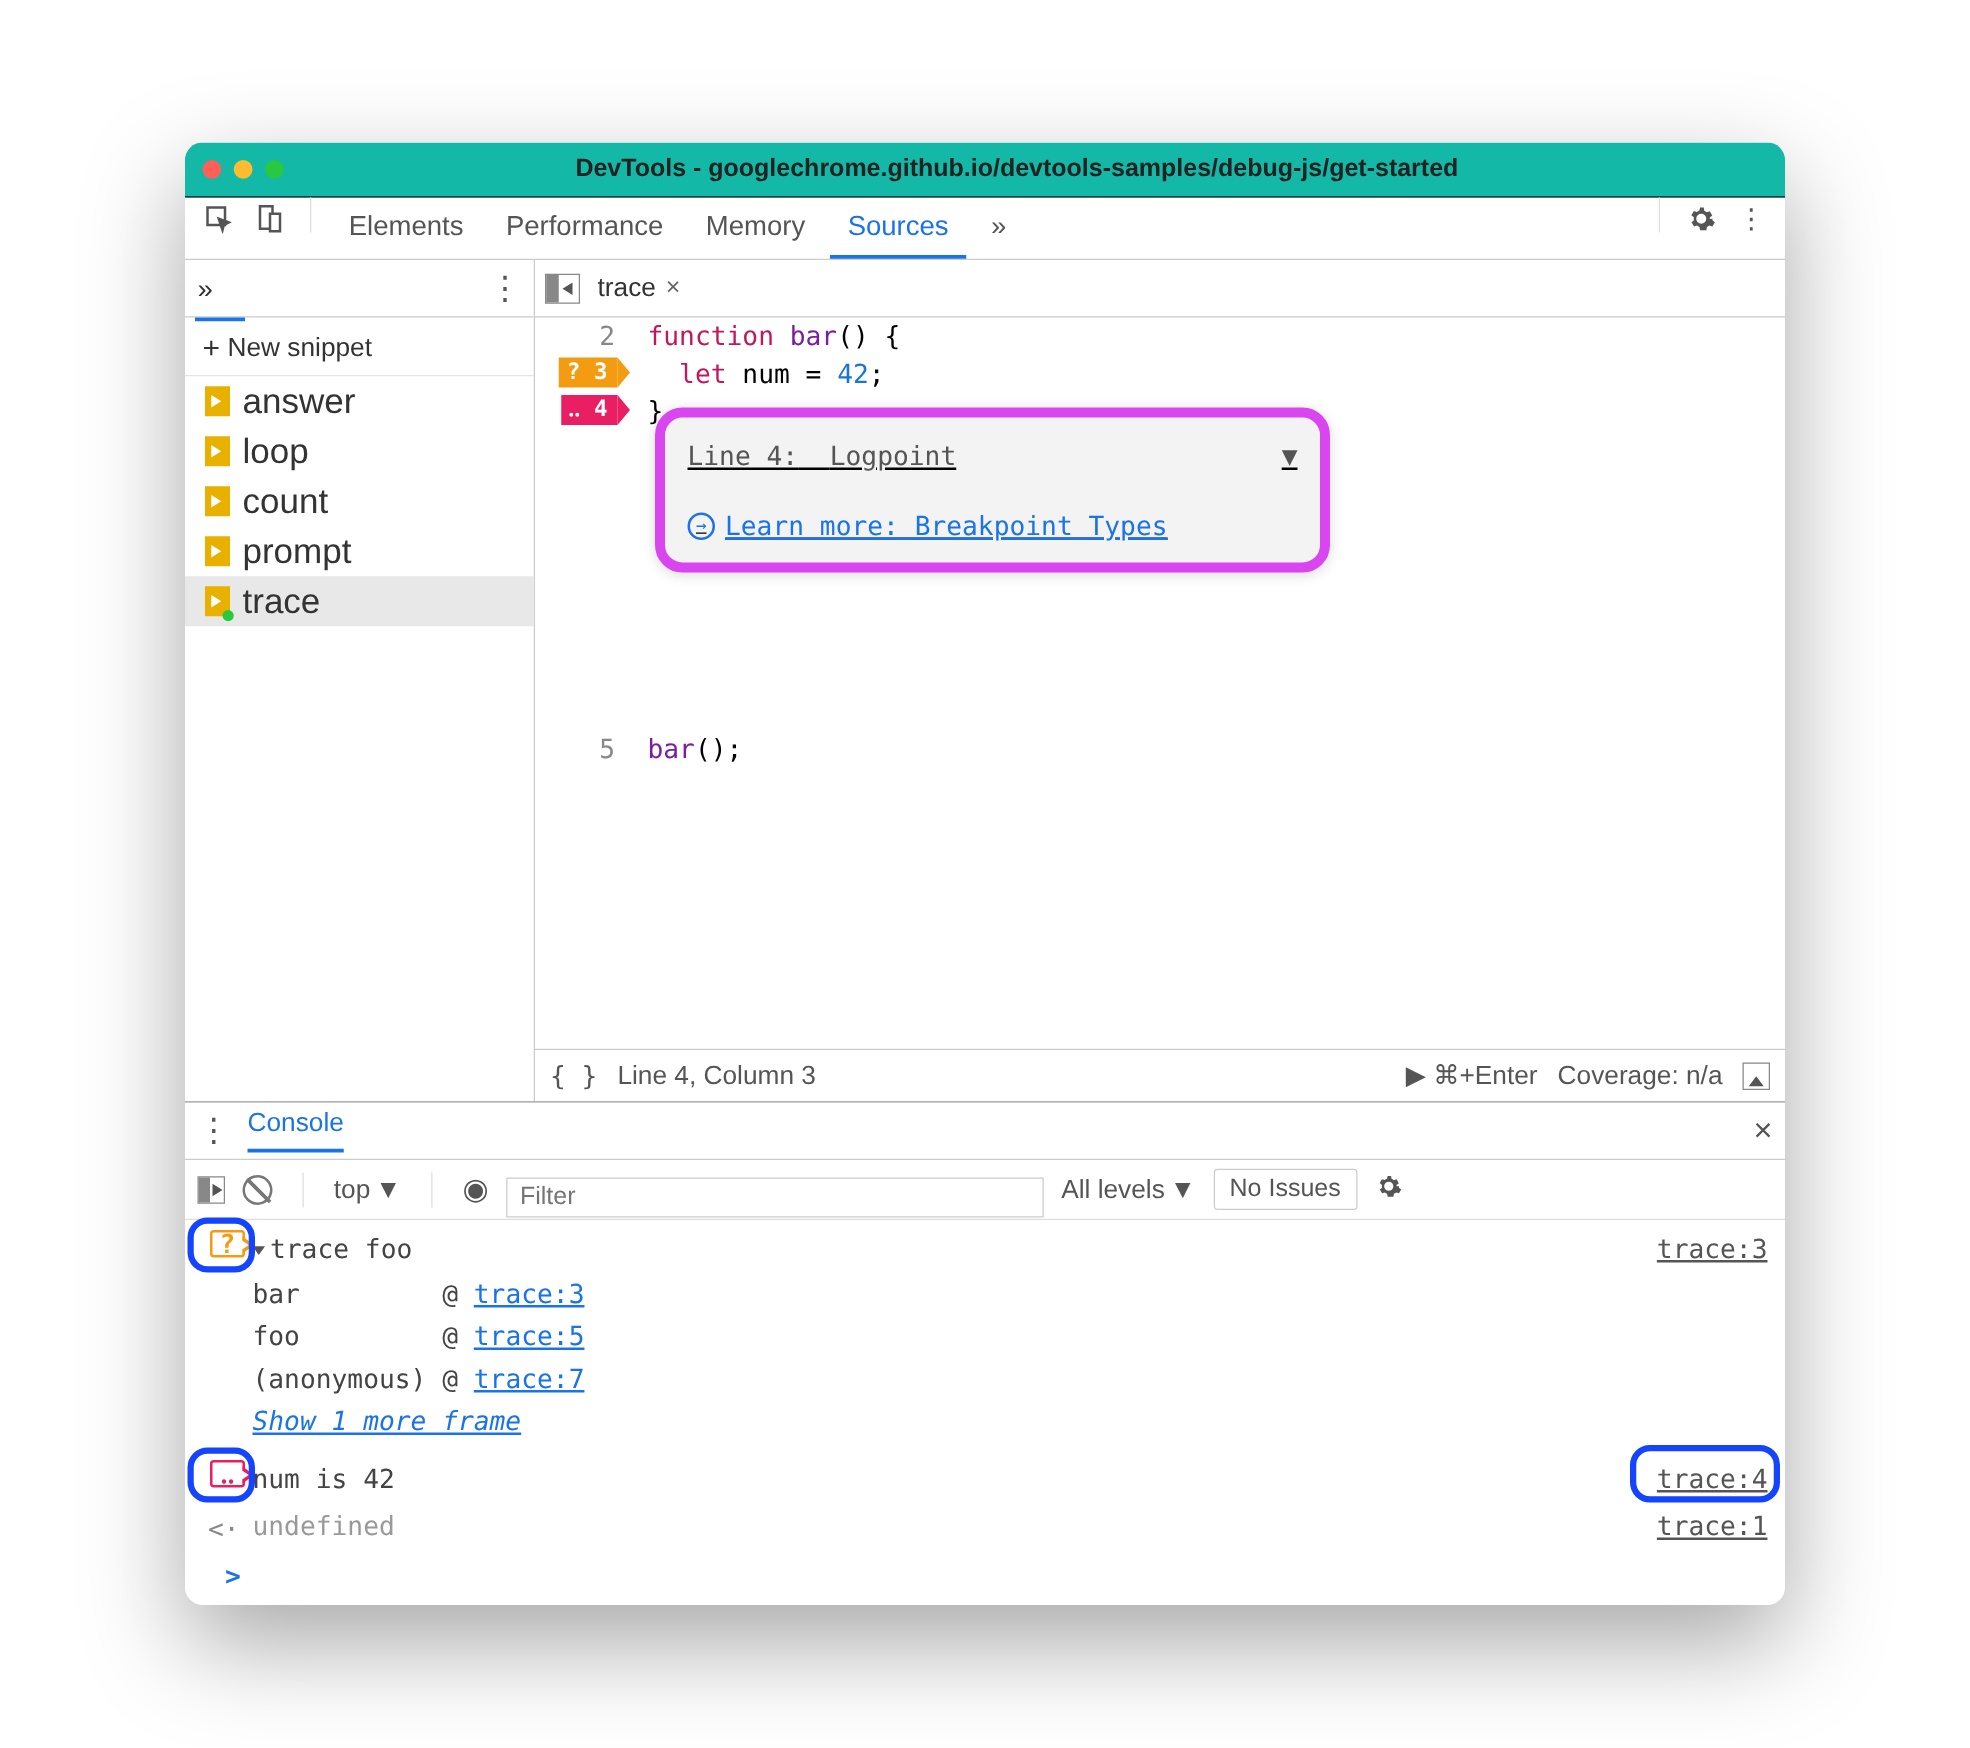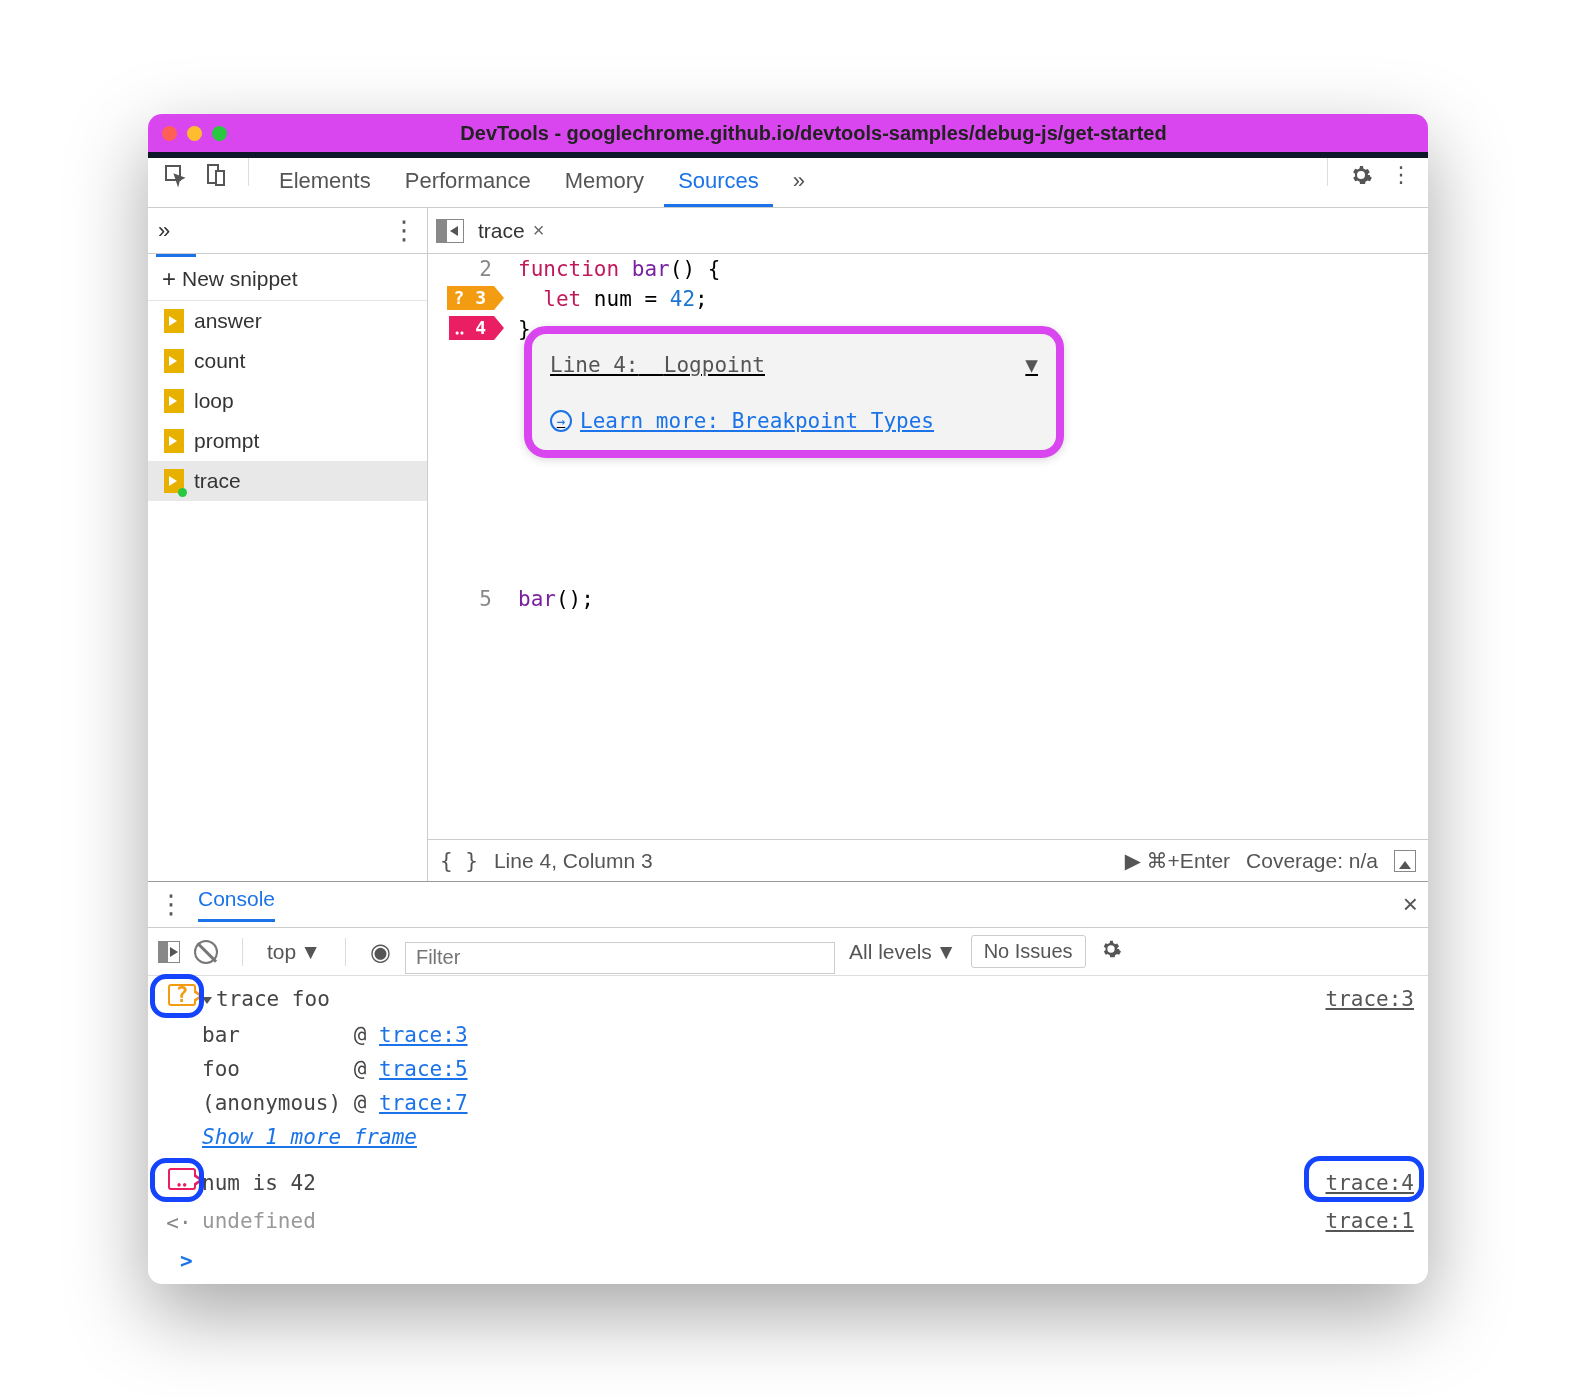--- a/index.html
+++ b/index.html
@@ -13,22 +13,22 @@
     width: 1280px; height: 1170px;
     background: #fff;
     border-radius: 14px;
     box-shadow: 0 30px 80px rgba(0,0,0,0.35);
     display: flex; flex-direction: column;
     overflow: hidden;
     position: relative;
   }
   .titlebar {
     height: 44px; display: flex; align-items: center;
-    padding: 0 14px; border-bottom: 6px solid #0f172a;
-    background: #d946ef;
+    padding: 0 14px; border-bottom: 1px solid #0f172a;
+    background: #14b8a6;
     gap: 28px;
   }
   .dots { display: flex; gap: 10px; margin-right: 18px; }
   .dot { width: 15px; height: 15px; border-radius: 50%; }
   .dot.red { background: #ff5f57; }
   .dot.yellow { background: #febc2e; }
   .dot.green { background: #28c840; }
   .title { font-weight: 600; font-size: 20px; color: #222; flex: 1; text-align: center; padding-right: 60px;}
   .toolbar {
     height: 50px; display: flex; 
@@ -43,21 +43,21 @@
   .main { flex: 1; display: flex; min-height: 0; }
   .sidebar { width: 280px; border-right: 1px solid #ccc; display: flex; flex-direction: column; }
   .sidebar-hdr { height: 46px; display: flex; align-items: center; border-bottom: 1px solid #ccc; padding: 0 10px; }
   .sidebar-hdr .chev { font-size: 22px; color: #333; }
   .sidebar-hdr .more { margin-left: auto; font-size: 26px; color: #555; cursor: pointer;}
   .sidebar-hdr::after { content:""; position:absolute; }
   .sidebar-tabind { height: 3px; width: 40px; background: #1a73e8; margin-left: 8px; }
   .new-snippet { height: 44px; display: flex; align-items: center; border-bottom: 1px solid #e5e5e5; padding-left: 14px; font-size: 21px; color: #333; cursor:pointer;}
   .new-snippet .plus { font-size: 24px; margin-right: 6px; }
   .file-list { display: flex; flex-direction: column; }
-  .file-item { height: 40px; display: flex; align-items: center; padding-left: 16px; font-size: 21px; color: #333; gap: 10px; cursor:pointer; position:relative;}
+  .file-item { height: 40px; display: flex; align-items: center; padding-left: 16px; font-size: 28px; color: #333; gap: 10px; cursor:pointer; position:relative;}
   .file-item.selected { background: #e8e8e8; }
   .file-icon { width: 20px; height: 24px; background: #e8b100; position: relative; }
   .file-icon::before { content:""; position:absolute; left:5px; top:7px; width:0; height:0; border-left:8px solid #fff; border-top:5px solid transparent; border-bottom:5px solid transparent;}
   .file-item .mod-dot { position:absolute; left:30px; bottom:4px; width:9px; height:9px; background:#28c840; border-radius:50%;}
   .editor-area { flex:1; display:flex; flex-direction:column; min-width:0;}
   .editor-tabs { height:46px; border-bottom:1px solid #ccc; display:flex; align-items:center; padding:0 8px; gap:10px; font-size:21px; color:#333;}
   .toggle-nav { width:28px; height:24px; border:1px solid #888; display:flex; align-items:center; justify-content:flex-start;}
   .toggle-nav .bar { width:10px; height:100%; background:#888;}
   .toggle-nav .tri { width:0;height:0;border-right:8px solid #555; border-top:5px solid transparent; border-bottom:5px solid transparent; margin-left:3px;}
   .editor-tab { display:flex; align-items:center; gap:8px; padding:0 4px;}
@@ -175,25 +175,25 @@
         <span class="plus">+</span>
         <span>New snippet</span>
       </div>
       <div class="file-list">
         <div class="file-item">
             <div class="file-icon"></div>
             <span>answer</span>
           </div>
         <div class="file-item">
             <div class="file-icon"></div>
+            <span>loop</span>
+          </div>
+        <div class="file-item">
+            <div class="file-icon"></div>
             <span>count</span>
-          </div>
-        <div class="file-item">
-            <div class="file-icon"></div>
-            <span>loop</span>
           </div>
         <div class="file-item">
             <div class="file-icon"></div>
             <span>prompt</span>
           </div>
         <div class="file-item selected">
             <div class="file-icon"></div>
             <span>trace</span>
             <div class="mod-dot"></div>
           </div>

